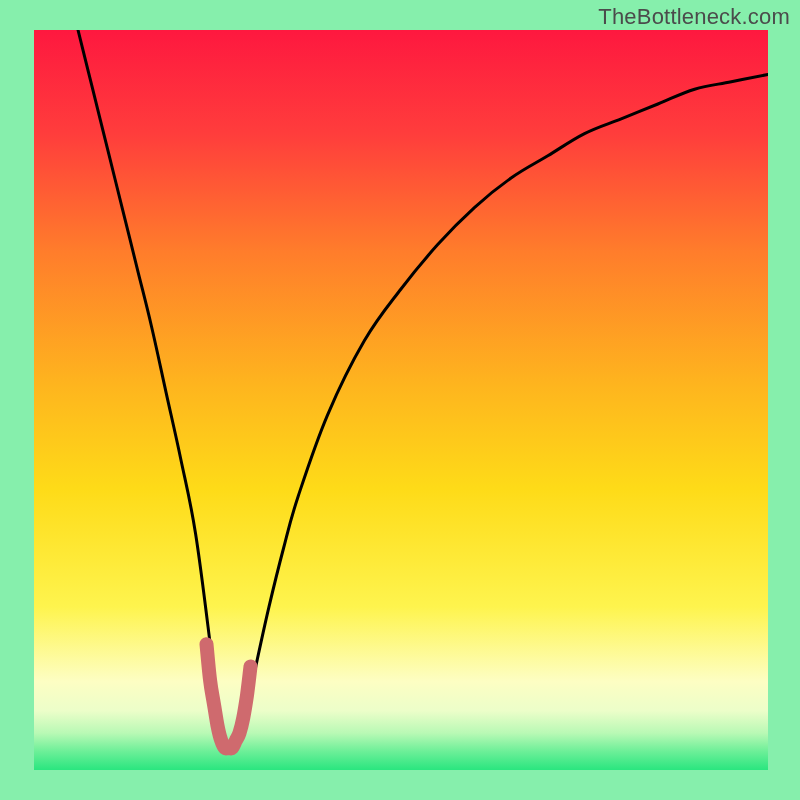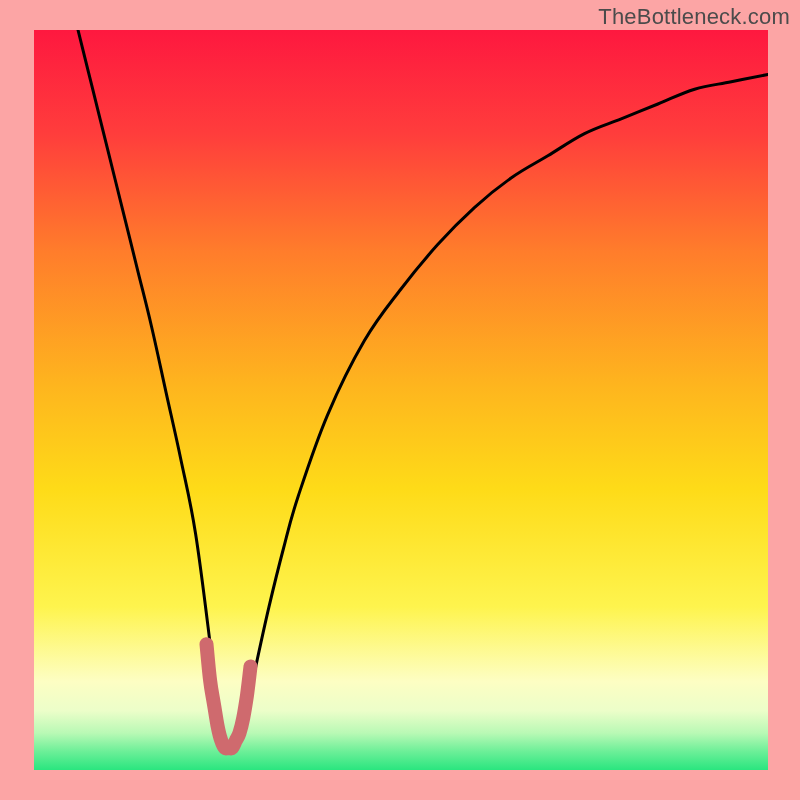--- a/index.html
+++ b/index.html
@@ -9,21 +9,21 @@
     height: 800px;
     background: #000;
     overflow: hidden;
   }
   .frame {
     position: absolute;
     left: 0;
     top: 0;
     width: 800px;
     height: 800px;
-    background: #fca5a5;
+    background: #86efac;
   }
   .plot {
     position: absolute;
     left: 34px;
     top: 30px;
     width: 734px;
     height: 740px;
     overflow: hidden;
   }
   .gradient {

